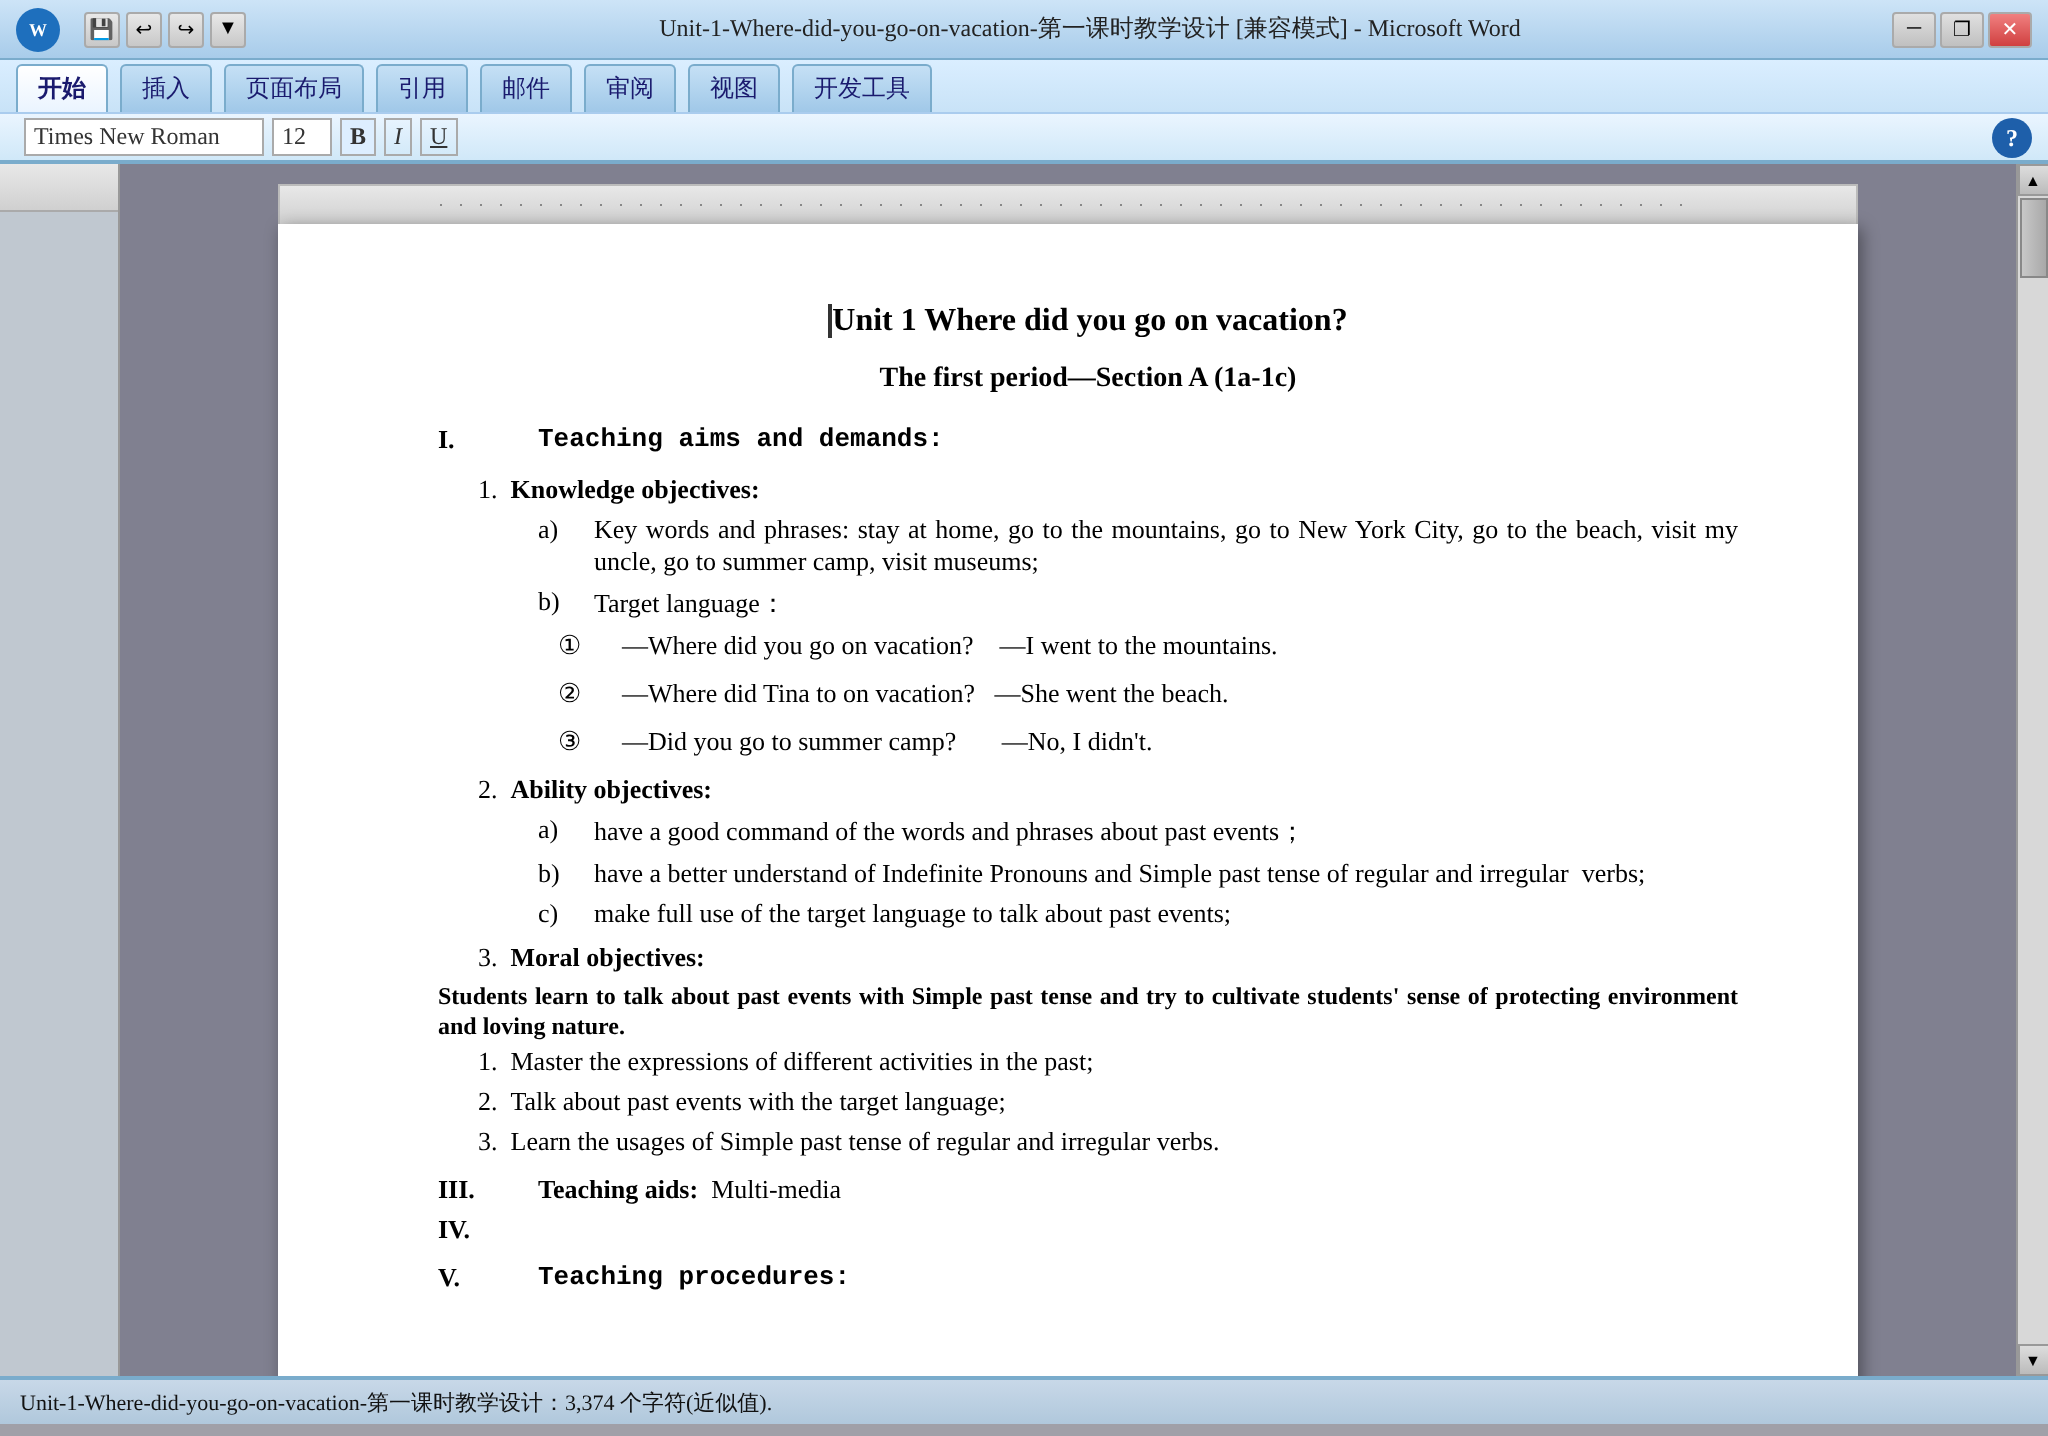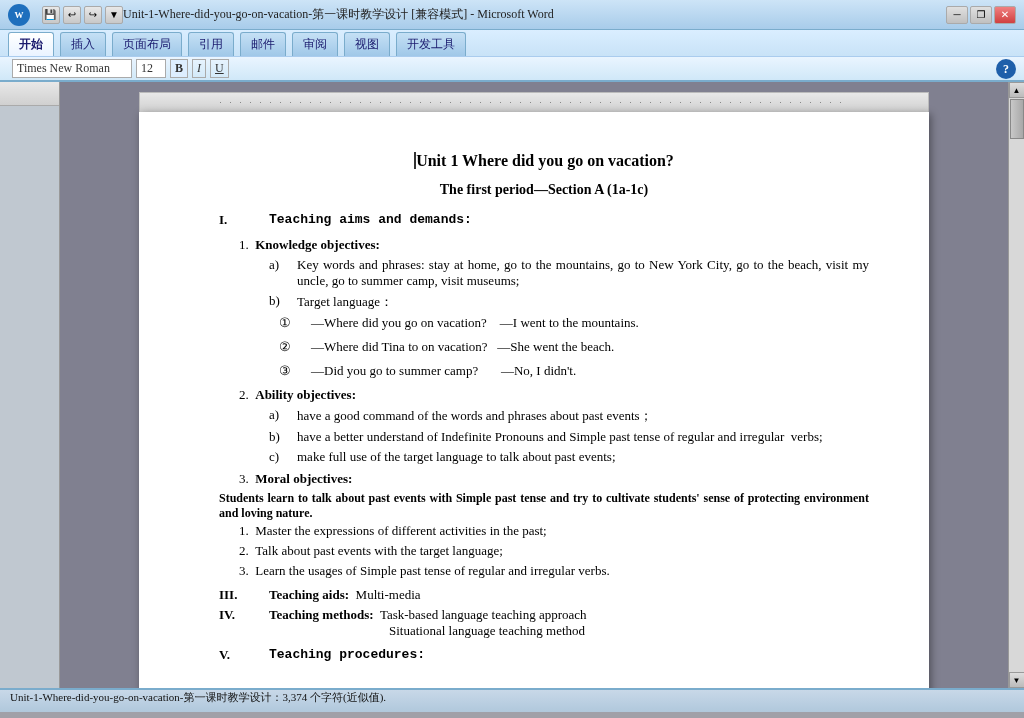--- a/index.html
+++ b/index.html
@@ -27,21 +27,21 @@
     }
     .title-bar-icon {
       width: 18px; height: 18px;
       background: linear-gradient(to bottom, #e8e8e8, #c8c8c8);
       border: 1px solid #aaa;
       border-radius: 2px;
       display: flex; align-items: center; justify-content: center;
       font-size: 10px; cursor: pointer;
     }
     .title-text {
-      flex: 1; font-size: 12px; color: #222;
+      flex: 1; text-align: center; font-size: 12px; color: #222; padding-left: 21px;
     }
     .win-controls {
       display: flex; gap: 2px;
     }
     .win-btn {
       width: 22px; height: 18px;
       border: 1px solid #aaa;
       background: linear-gradient(to bottom, #e0e0e0, #c0c0c0);
       display: flex; align-items: center; justify-content: center;
       font-size: 10px; cursor: pointer; border-radius: 2px;
@@ -139,21 +139,21 @@
       width: 14px; height: 40px; background: linear-gradient(to right, #c8c8c8, #a8a8a8);
       border: 1px solid #888; margin: 1px;
     }
 
     
     .status-bar {
       height: 24px;
       background: linear-gradient(to bottom, #c8d8e8, #b0c8dc);
       border-top: 2px solid #7aaccc;
       display: flex;
-      align-items: flex-start;
+      align-items: center;
       padding: 0 10px;
       font-size: 11px;
       color: #111;
     }
 
     
     .doc-title {
       text-align: center;
       font-size: 16px;
       font-weight: bold;
@@ -353,24 +353,20 @@
         3.&nbsp;&nbsp;Learn the usages of Simple past tense of regular and irregular verbs.
       </div>
 
       <div class="roman-item" style="margin-top:8px;">
         <span class="roman-num">III.</span>
         <span><strong>Teaching aids:</strong>&nbsp; Multi-media</span>
       </div>
 
       <div class="roman-item" style="margin-top:4px;">
         <span class="roman-num">IV.</span>
-        <div>
-          <div><strong>Teaching methods:</strong>&nbsp; Task-based language teaching approach</div>
-          <div style="margin-left:120px;">Situational language teaching method</div>
-        </div>
       </div>
 
       <div class="roman-item" style="margin-top:8px;">
         <span class="roman-num">V.</span>
         <span class="section-heading">Teaching procedures:</span>
       </div>
 
     </div>
   </div>
 

